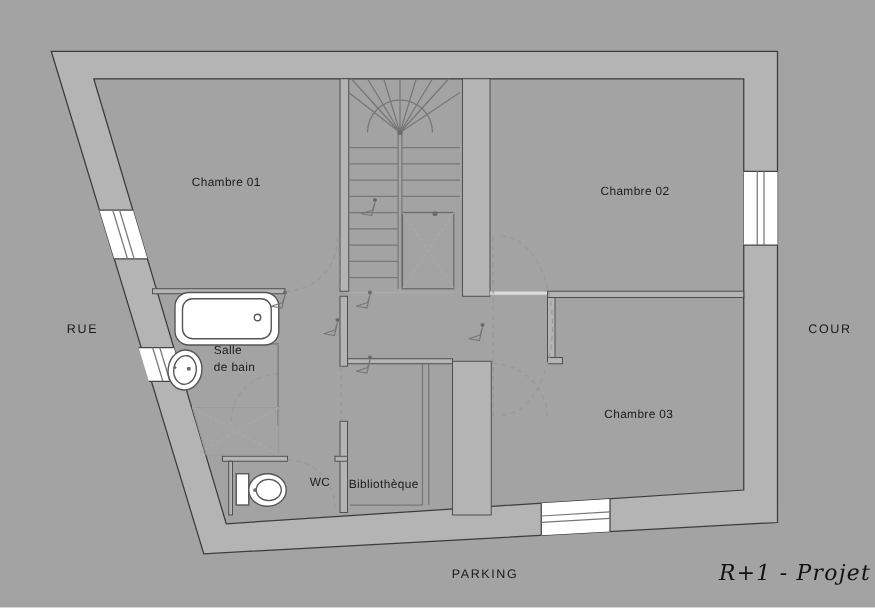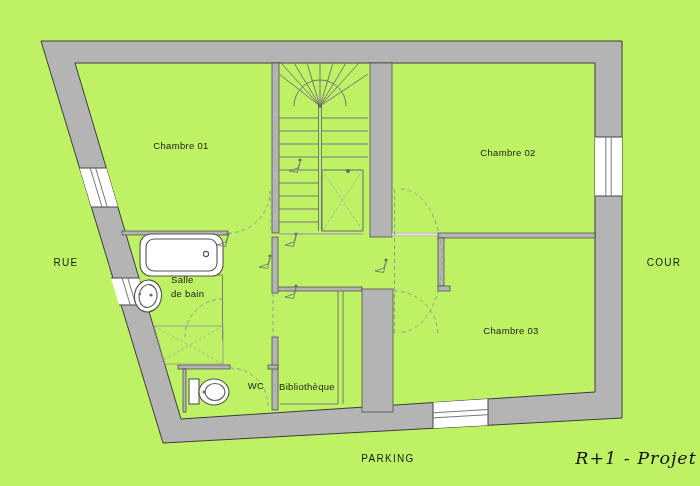--- a/index.html
+++ b/index.html
@@ -1,16 +1,16 @@
 <!DOCTYPE html>
 <html><head>
 <meta charset="utf-8">
 <style>
   html,body{margin:0;padding:0;background:#ffffff;}
-  .canvas{position:relative;width:700px;height:486px;background:#bef264;overflow:hidden;
+  .canvas{position:relative;width:700px;height:486px;background:#a3a3a3;overflow:hidden;
           font-family:"Liberation Sans",sans-serif;}
   svg{position:absolute;left:0;top:0;}
   .wall{fill:#b4b4b4;stroke:#3c3c3c;stroke-width:1;}
   .wall-thin{fill:#b4b4b4;stroke:#4a4a4a;stroke-width:0.75;}
   .lintel{fill:#dcdcdc;stroke:#aaaaaa;stroke-width:0.5;}
   .line{stroke:#777777;stroke-width:1;fill:none;}
   .line-dk{stroke:#444444;stroke-width:1;fill:none;}
   .fixture{stroke:#555555;stroke-width:1.1;fill:#ffffff;}
   .dash{stroke:#999999;stroke-width:1;fill:none;stroke-dasharray:4 3;}
   .dash2{stroke:#aaaaaa;stroke-width:0.9;fill:none;stroke-dasharray:3 2;}

